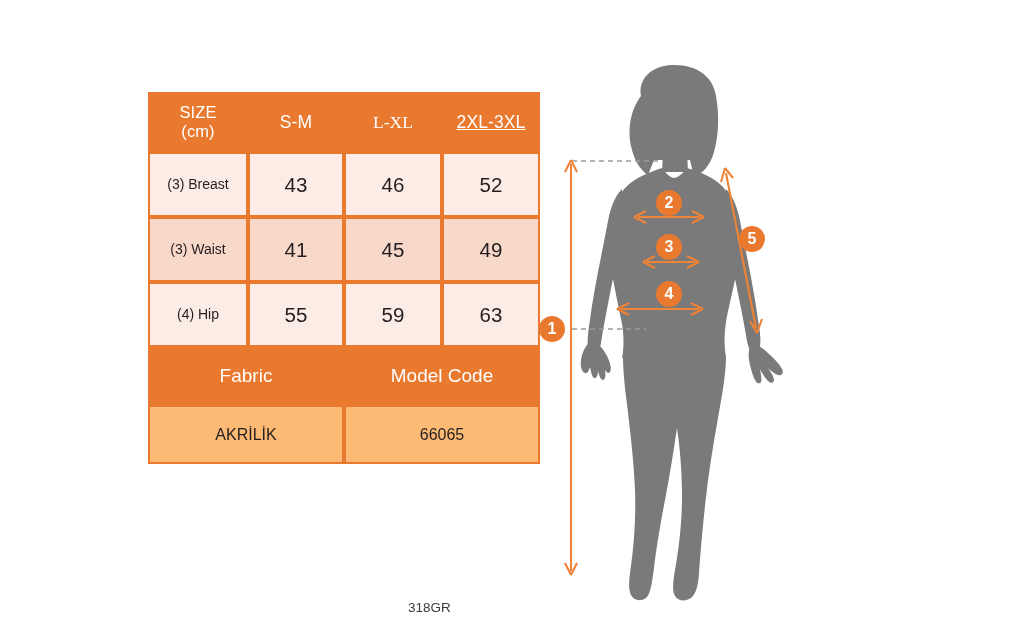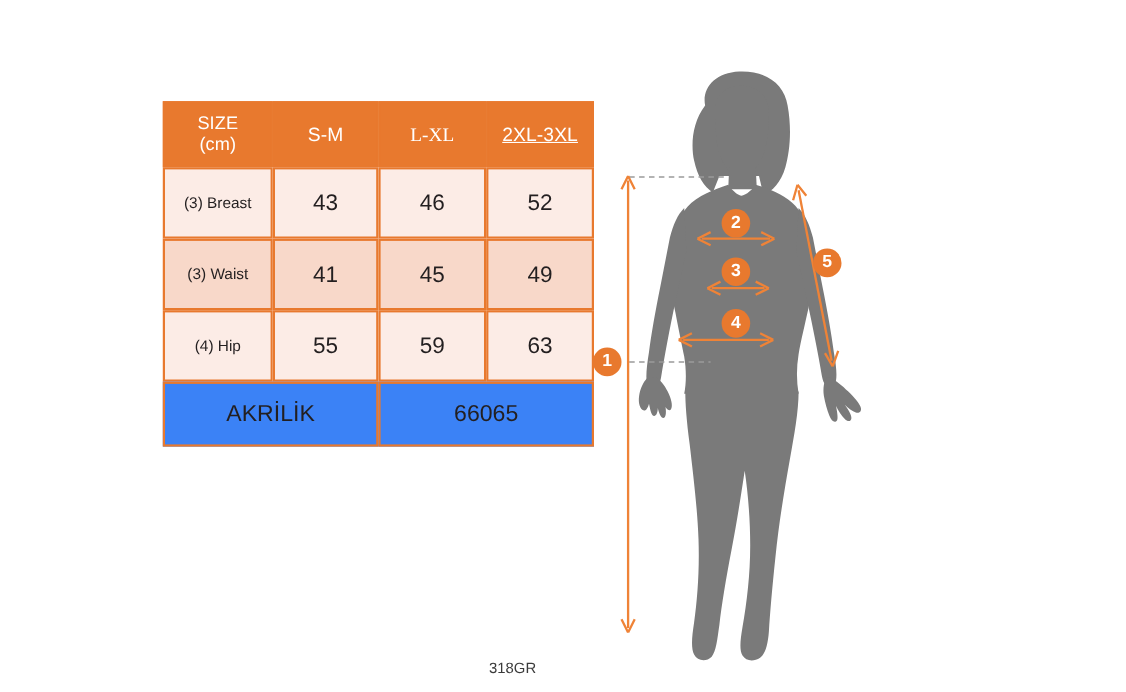--- a/index.html
+++ b/index.html
@@ -73,32 +73,32 @@
   tr.data-row.tall td { height: 63px; }
 
   .fabric-hdr {
     background: #e8792e;
     color: #ffffff;
     font-weight: bold;
     font-size: 19px;
     height: 54px;
   }
   .fabric-val {
-    background: #3b82f6;
-    font-size: 21px;
+    background: #fdba74;
+    font-size: 16px;
     height: 55px;
     color: #231f20;
   }
 
   #weight-note {
     position: absolute;
     left: 408px;
     top: 564px;
     width: 116px;
-    text-align: center;
+    text-align: left;
     font-size: 13.5px;
     color: #3b3b3b;
     font-family: "Liberation Sans", sans-serif;
   }
 
   
   #figure-panel {
     position: absolute;
     left: 530px;
     top: 20px;
@@ -169,20 +169,24 @@
       </tr>
 
       <tr class="data-row shade-b">
         <td class="row-label">(4) Hip</td>
         <td class="row-value">55</td>
         <td class="row-value">59</td>
         <td class="row-value">63</td>
       </tr>
 
 
+      <tr>
+        <td class="fabric-hdr" colspan="2">Fabric</td>
+        <td class="fabric-hdr" colspan="2">Model Code</td>
+      </tr>
 
       <tr>
         <td class="fabric-val" colspan="2">AKRİLİK</td>
         <td class="fabric-val" colspan="2">66065</td>
       </tr>
     </tbody>
   </table>
 
   <div id="weight-note">318GR</div>
 

